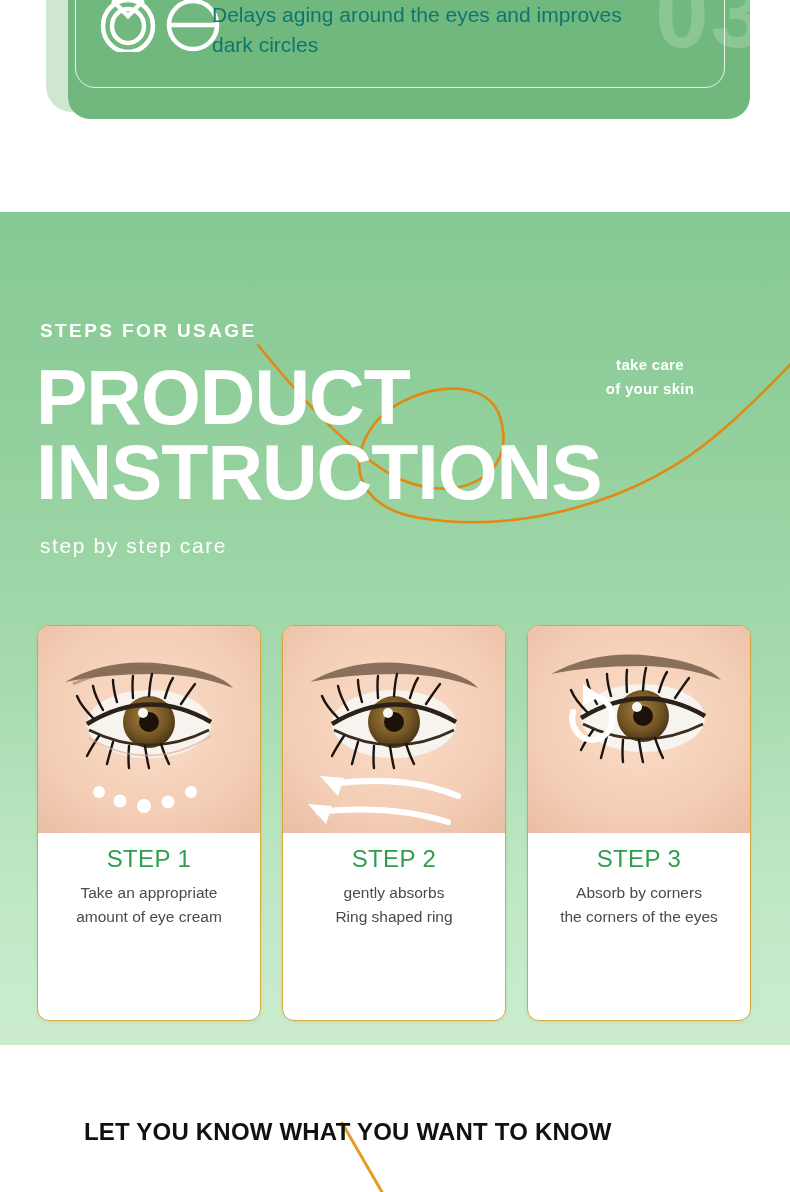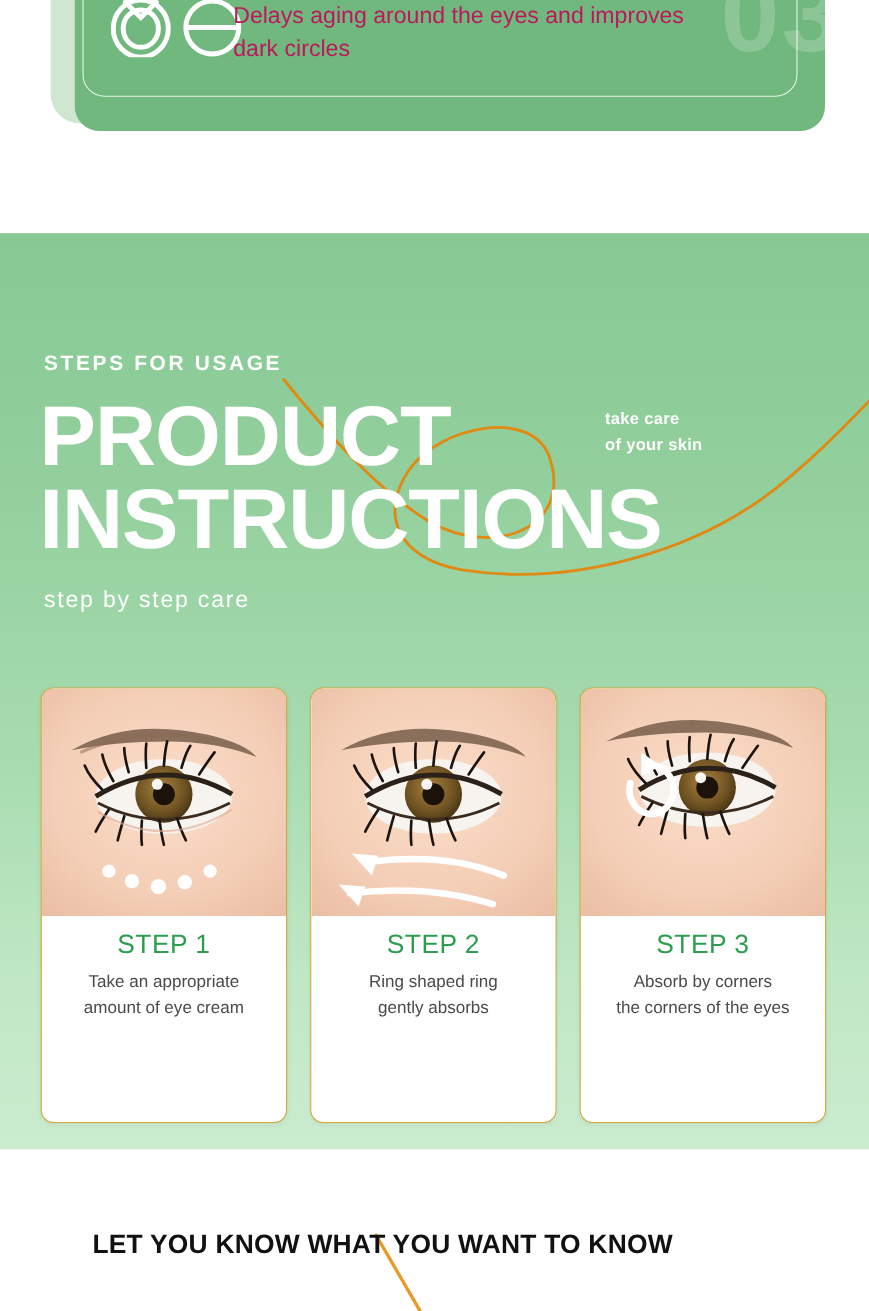--- a/index.html
+++ b/index.html
@@ -33,21 +33,21 @@
     position:absolute; right:24px; top:-34px;
     font-size:96px; font-weight:700; letter-spacing:2px;
     color:rgba(255,255,255,.20); line-height:1;
     user-select:none;
   }
   .banner-icons {
     position:absolute; left:92px; top:-14px; width:132px; height:66px;
   }
   .banner-text {
     position:absolute; left:212px; top:0px; width:430px;
-    color:#be185d; font-size:21px; line-height:1.42; font-weight:400;
+    color:#0f766e; font-size:21px; line-height:1.42; font-weight:400;
   }
 
   
   #green-section {
     position:absolute; left:0; top:212px; width:790px; height:833px;
     background:linear-gradient(180deg,#86c994 0%, #92cf9c 26%, #a8dcb0 58%, #c0e8c5 82%, #cbeccf 100%);
     overflow:hidden;
     padding-left:24px;
   }
   .swirl { position:absolute; left:0; top:0; width:790px; height:833px; pointer-events:none; }
@@ -60,23 +60,23 @@
     position:absolute; left:36px; top:148px; width:700px;
     color:#ffffff; font-weight:700; font-size:77px; line-height:.97;
     letter-spacing:-1px;
   }
   .headline .l2 { display:block; }
   .subline {
     position:absolute; left:40px; top:322px;
     color:#ffffff; font-size:21px; font-weight:400; letter-spacing:1.6px;
   }
   .take-care {
-    position:absolute; right:40px; top:157px; width:200px;
+    position:absolute; right:40px; top:141px; width:200px;
     color:#ffffff; font-size:15px; font-weight:700; line-height:1.62;
-    text-align:left; letter-spacing:.3px;
+    text-align:center; letter-spacing:.3px;
   }
 
   
   .cards { position:absolute; left:0; top:413px; width:790px; height:337px; }
   .card {
     position:absolute; top:0; width:224px; height:396px;
     background:#ffffff; border:1.4px solid #d6a83c; border-radius:12px;
     overflow:hidden;
     box-shadow:0 1px 4px rgba(0,0,0,.06);
   }
@@ -264,22 +264,22 @@
           </g>
           <g fill="#ffffff">
             <path d="M38 150 L62 152 L56 170 Z"></path>
             <path d="M26 178 L50 180 L44 198 Z"></path>
           </g>
         </svg>
       </div>
       <div class="card-body">
         <div class="step-title">STEP 2</div>
         <div class="step-desc">
+          <div>gently absorbs</div>
           <div>Ring shaped ring</div>
-          <div>gently absorbs</div>
         </div>
       </div>
     </div>
 
     <div class="card c3">
       <div class="card-photo">
         <svg class="eye-svg" viewBox="0 0 224 207" preserveAspectRatio="xMidYMid slice">
           <defs>
             <radialGradient id="skin3" cx="50%" cy="45%" r="75%">
               <stop offset="0%" stop-color="#fbddc9"></stop>

